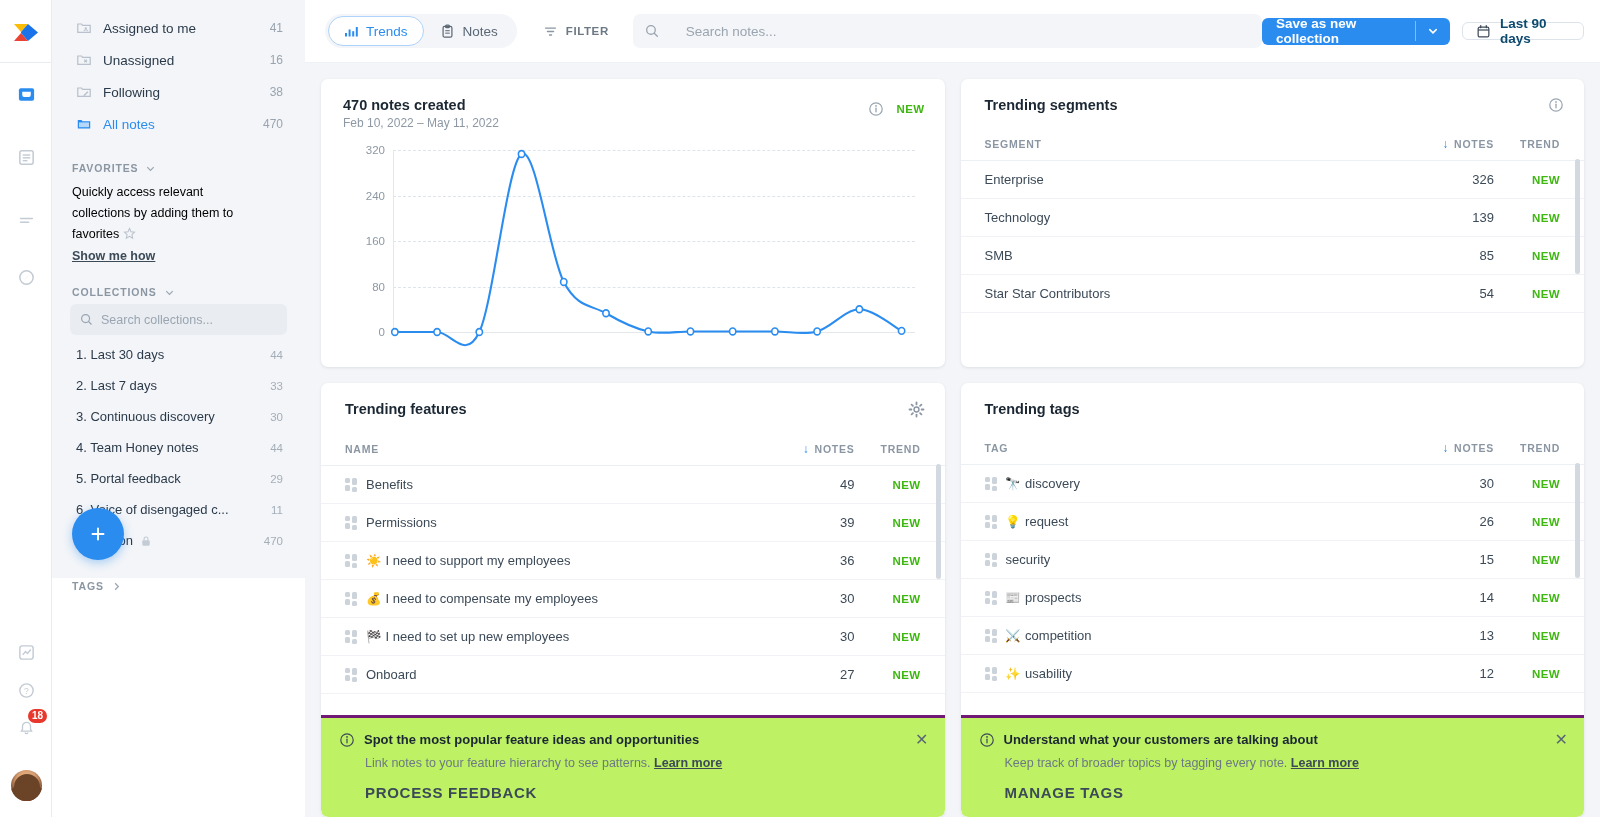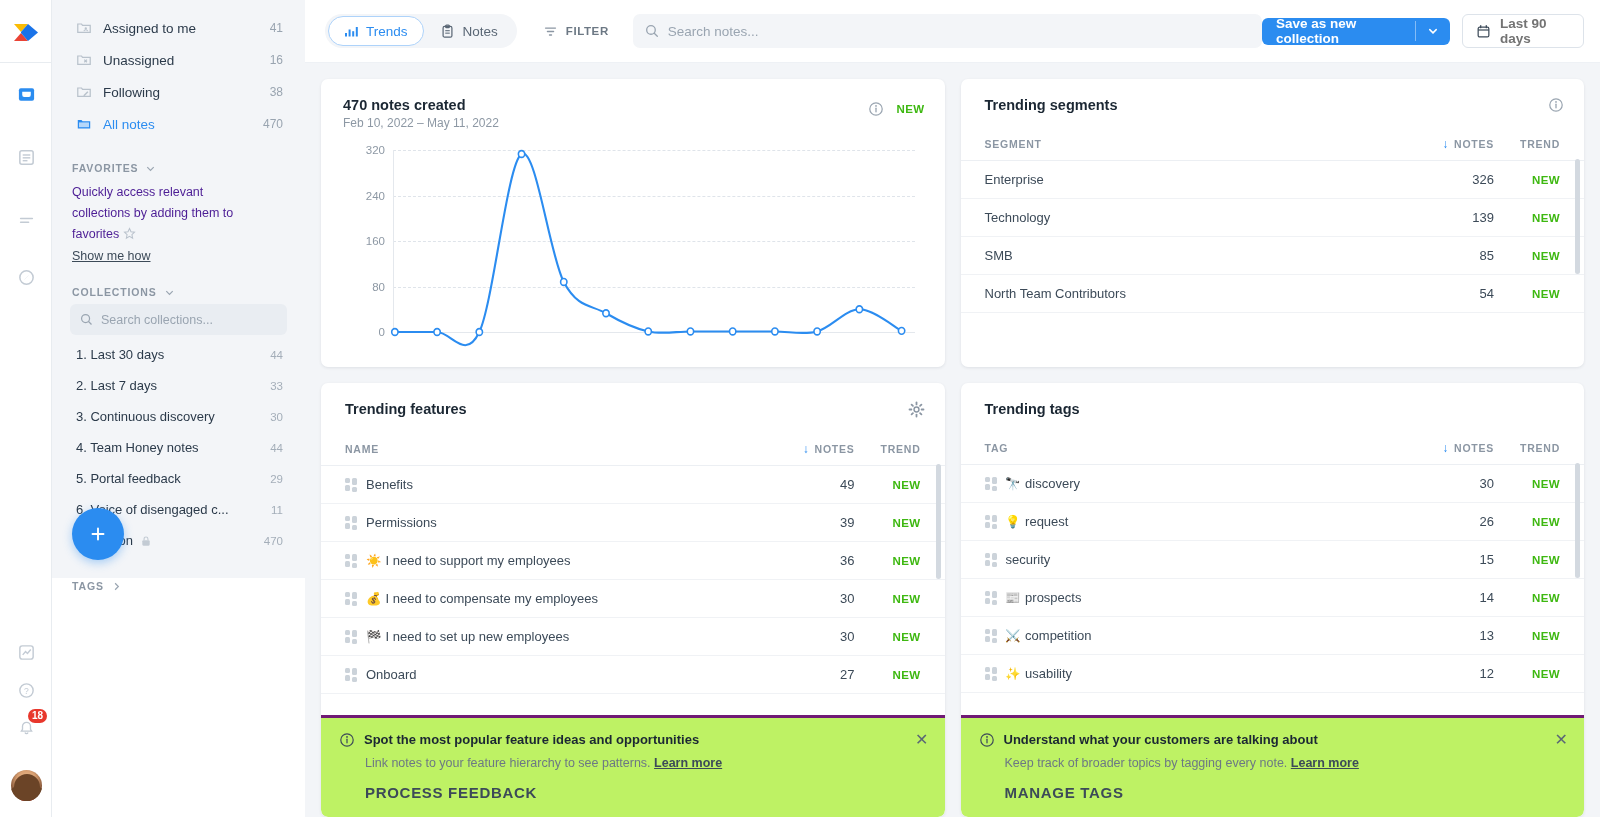--- a/index.html
+++ b/index.html
@@ -64,25 +64,25 @@
   .nav-item.active .lbl { color: #2b8cf0; }
   .nav-item.active .cnt { color: #99a4b0; }
 
   .sec-head {
     display:flex; align-items:center; gap:7px;
     padding: 0 20px; margin-top: 22px; margin-bottom: 6px;
     font-size: 10.5px; letter-spacing: 0.85px; font-weight: 700;
     color: #8b96a3; cursor: pointer;
   }
   .fav-text {
-    padding: 2px 42px 0 20px; font-size: 12.5px; color:#4c1d95; line-height: 21px;
+    padding: 2px 42px 0 20px; font-size: 12.5px; color:#000000; line-height: 21px;
   }
   .show-how {
     display:inline-block; margin: 4px 0 0 20px; font-size: 12.5px;
-    color: #3c4a58; text-decoration: underline; cursor:pointer; font-weight: 400; text-align: center;
+    color: #3c4a58; text-decoration: underline; cursor:pointer; font-weight: 700; text-align: center;
   }
   .coll-search {
     margin: 2px 18px 4px 18px; height: 31px; background: #e9edf2;
     border-radius: 6px; display:flex; align-items:center; padding: 0 10px; gap:8px;
     cursor: text;
   }
   .coll-search input {
     border:none; outline:none; background:transparent; font-size:12.5px;
     color:#3c4a58; font-family:inherit; width: 100%;
   }
@@ -111,39 +111,39 @@
     display:flex; align-items:center; gap:8px; height:30px; padding: 0 16px;
     border-radius: 16px; font-size: 13.5px; color:#5a6775; cursor:pointer;
   }
   .segbtn.active { background:#fff; border:1px solid #aed3fa; color:#2b8cf0; padding: 0 15px; }
   .filter-btn {
     display:flex; align-items:center; gap:8px; margin-left: 26px;
     font-size: 11.5px; letter-spacing:.6px; font-weight:700; color:#6c7884; cursor:pointer;
   }
   .searchbox {
     margin-left: 24px; flex: 0 1 700px; height: 34px; background:#f3f5f8;
-    border-radius: 7px; display:flex; align-items:center; gap:9px; padding: 0 12px; cursor:text;
+    border-radius: 7px; display:flex; align-items:center; gap:27px; padding: 0 12px; cursor:text;
   }
   .searchbox input {
     border:none; outline:none; background:transparent; font-size:13.5px;
     color:#3c4a58; font-family:inherit; width:100%;
   }
   .searchbox input::placeholder { color:#9aa5b1; }
   .save-btn {
     margin-left:auto; display:flex; align-items:center; height:27px;
     background:#2b8cf0; color:#fff; border-radius:6px; cursor:pointer;
     font-size:13.5px; font-weight:700;
   }
   .save-btn .lbl { padding: 0 14px; }
   .save-btn .divider { width:1px; height:20px; background:rgba(255,255,255,.42); }
   .save-btn .caret { padding: 0 11px; display:flex; align-items:center; }
   .date-btn {
-    margin-left: 12px; display:flex; align-items:center; gap:9px; height:34px;
+    margin-left: 12px; display:flex; align-items:center; gap:9px; height:18px;
     border:1px solid #dde3ea; border-radius:6px; padding: 0 13px;
-    font-size:13.5px; color:#737373; font-weight:600; cursor:pointer; background:#fff;
+    font-size:13.5px; color:#0c4a6e; font-weight:600; cursor:pointer; background:#fff;
   }
 
   .content { flex:1; padding: 16px 16px 0 16px; display:flex; gap: 16px; min-height:0; position:relative; }
   .col { flex:1; display:flex; flex-direction:column; gap:16px; min-width:0; }
   .card { background:#fff; border-radius: 7px; box-shadow: 0 1px 3px rgba(35,50,70,.10); position:relative; }
   .card-title { font-size: 14.5px; font-weight:700; color:#1b2733; }
   .card-sub { font-size: 12px; color:#8d98a4; margin-top: 3px; }
   .new-badge { color:#3eb811; font-size:11.5px; font-weight:700; letter-spacing:.4px; }
 
   
@@ -661,21 +661,21 @@
                     <td class="td-pad-l"><span>Technology</span></td>
                     <td class="num">139</td>
                     <td class="trend td-pad-r"><span class="new-badge">NEW</span></td>
                   </tr>
                   <tr>
                     <td class="td-pad-l"><span>SMB</span></td>
                     <td class="num">85</td>
                     <td class="trend td-pad-r"><span class="new-badge">NEW</span></td>
                   </tr>
                   <tr>
-                    <td class="td-pad-l"><span>North Team Contributors</span></td>
+                    <td class="td-pad-l"><span>Star Star Contributors</span></td>
                     <td class="num">54</td>
                     <td class="trend td-pad-r"><span class="new-badge">NEW</span></td>
                   </tr>
                 </tbody>
             </table>
             <div class="vscroll" style="top:22px;height:115px"></div>
           </div>
         </div>
 
         <div class="card tbl-card">

